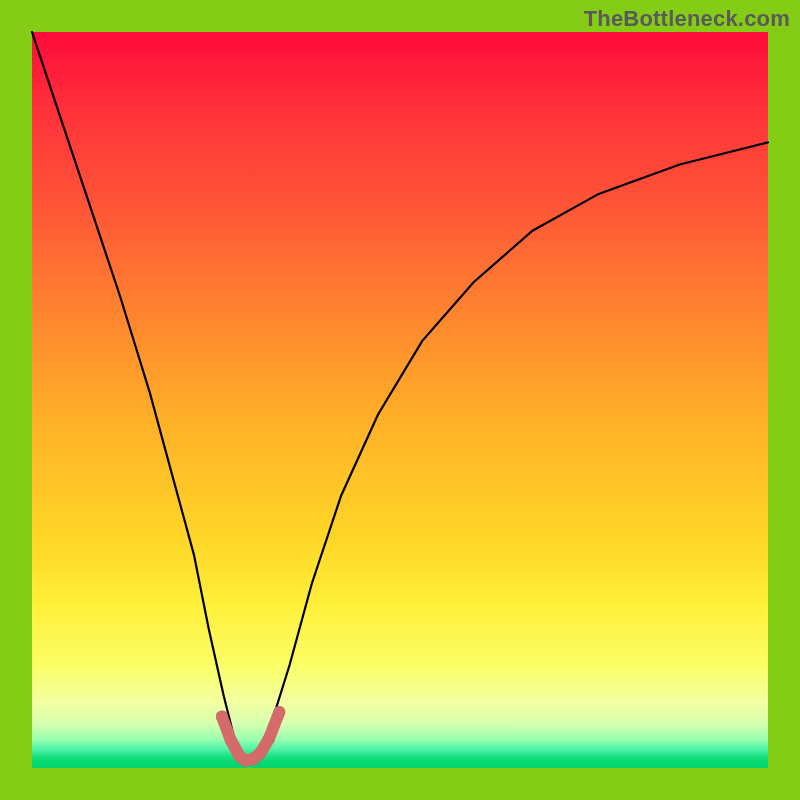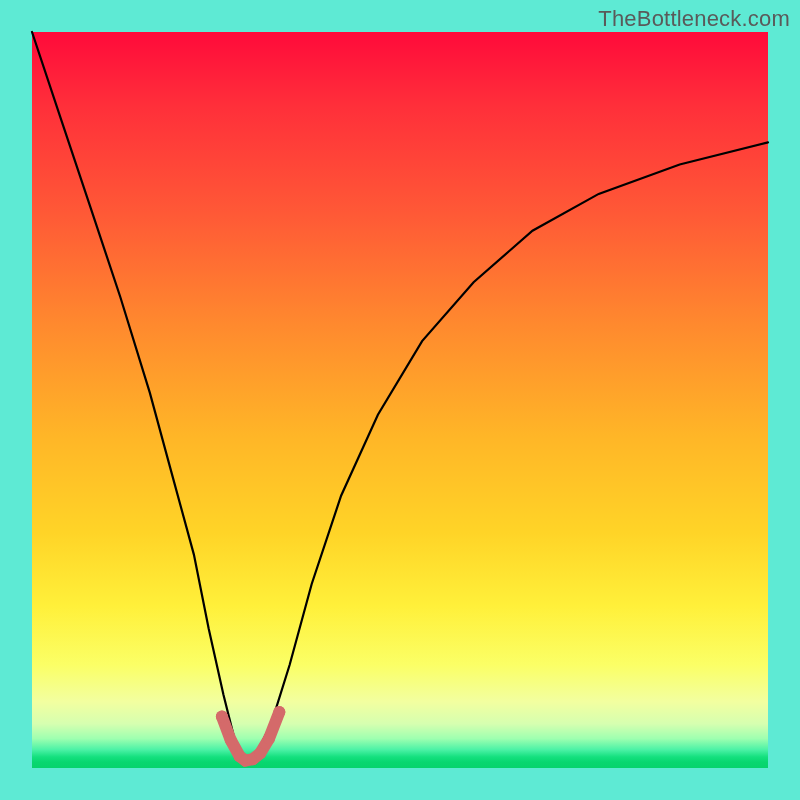--- a/index.html
+++ b/index.html
@@ -7,21 +7,22 @@
     padding: 0;
     width: 800px;
     height: 800px;
     overflow: hidden;
     background: #000;
     font-family: Arial, Helvetica, sans-serif;
   }
   .frame {
     position: absolute;
     inset: 0;
-    background: #5eead4;
+    background: #84cc16;
+    font-weight: bold;
   }
   .plot-area {
     position: absolute;
     left: 32px;
     top: 32px;
     width: 736px;
     height: 736px;
     
     background: linear-gradient(
       to bottom,

